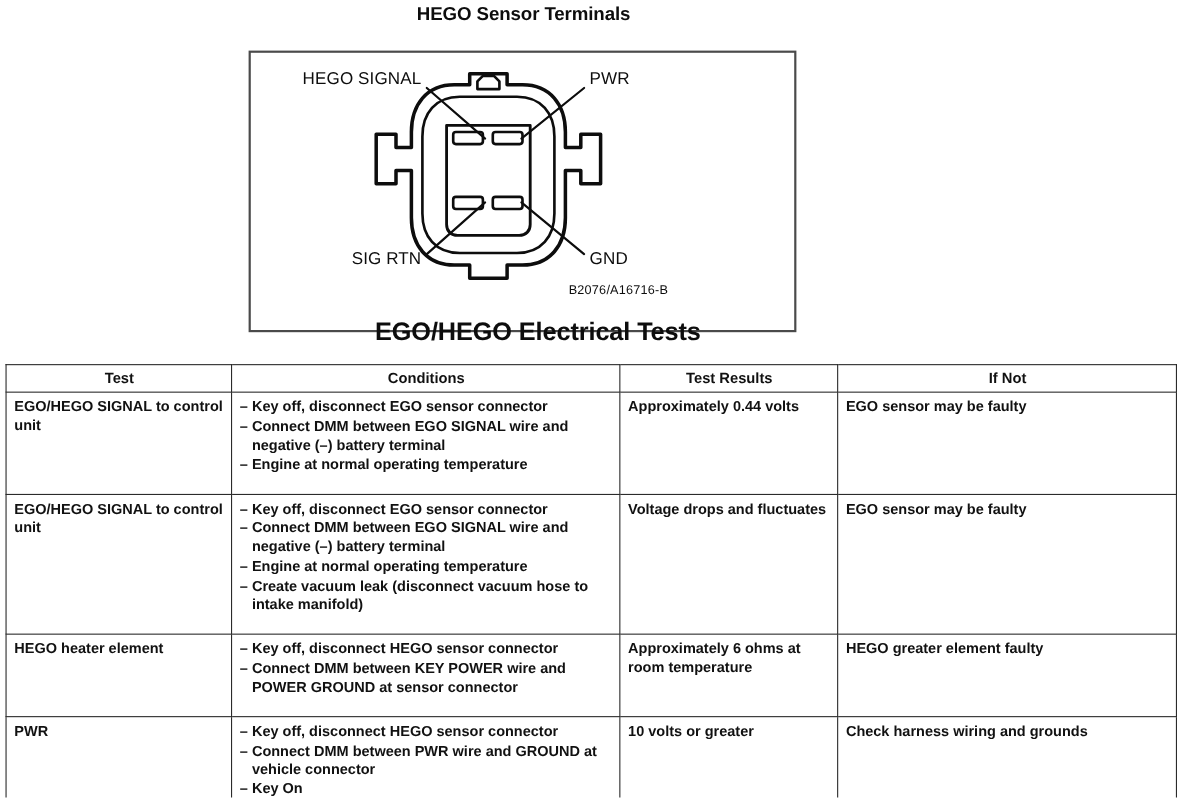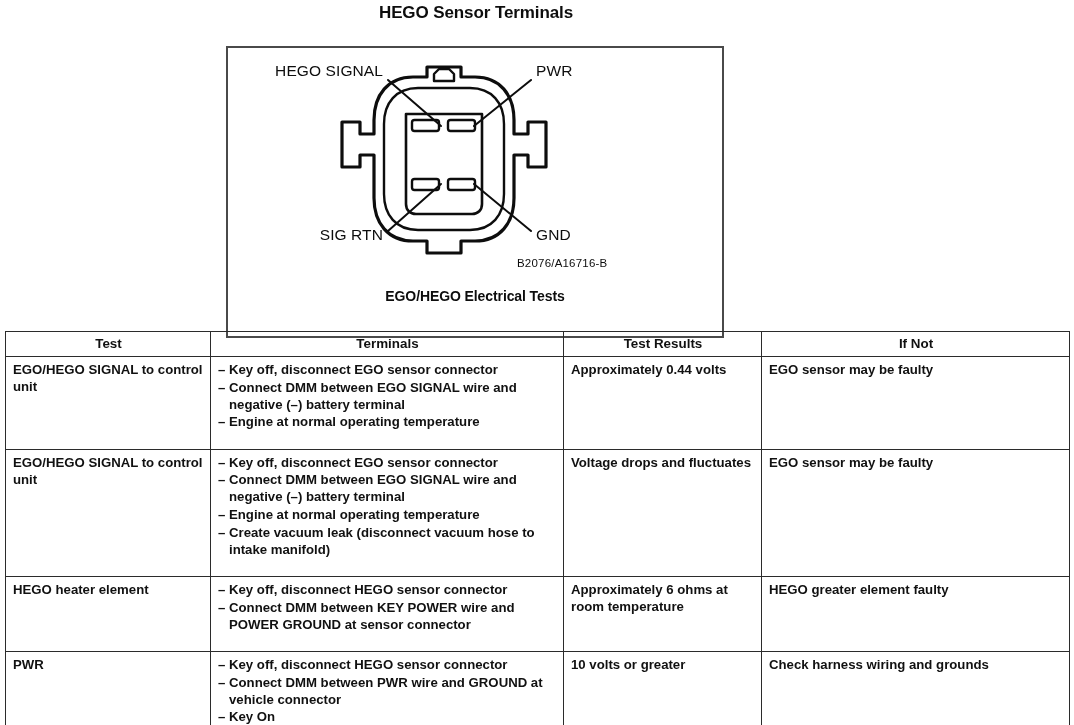--- a/index.html
+++ b/index.html
@@ -29,21 +29,21 @@
     letter-spacing: -0.1px;
     color: #0d0d0d;
   }
 
   
   #diagram-panel {
     position: absolute;
     left: 226px;
     top: 46px;
     width: 498px;
-    height: 292px;
+    height: 256px;
     border: 2px solid #4a4a4a;
     box-sizing: border-box;
     background: #ffffff;
   }
   #diagram-svg {
     position: absolute;
     left: 0;
     top: 0;
   }
   .dg-label {
@@ -55,25 +55,25 @@
   .dg-partnum {
     font-family: "Liberation Sans", "DejaVu Sans", sans-serif;
     font-size: 11.5px;
     fill: #0d0d0d;
     letter-spacing: 0.2px;
   }
 
   
   #section-heading {
     position: absolute;
-    left: 226px;
+    left: 240px;
     top: 288px;
     width: 498px;
     text-align: center;
-    font-size: 14px;
+    font-size: 23px;
     font-weight: bold;
     letter-spacing: -0.1px;
     color: #0d0d0d;
   }
 
   
   #tests-table {
     position: absolute;
     left: 5px;
     top: 331px;
@@ -206,21 +206,21 @@
 <table id="tests-table">
   <colgroup>
     <col class="c-test">
       <col class="c-cond">
       <col class="c-res">
       <col class="c-ifnot">
   </colgroup>
   <thead>
     <tr>
       <th>Test</th>
-      <th>Terminals</th>
+      <th>Conditions</th>
       <th>Test Results</th>
       <th>If Not</th>
     </tr>
   </thead>
   <tbody id="tests-table-body">
       <tr>
         <td>
           <span class="cell-text">EGO/HEGO SIGNAL to control unit</span>
         </td>
         <td>

